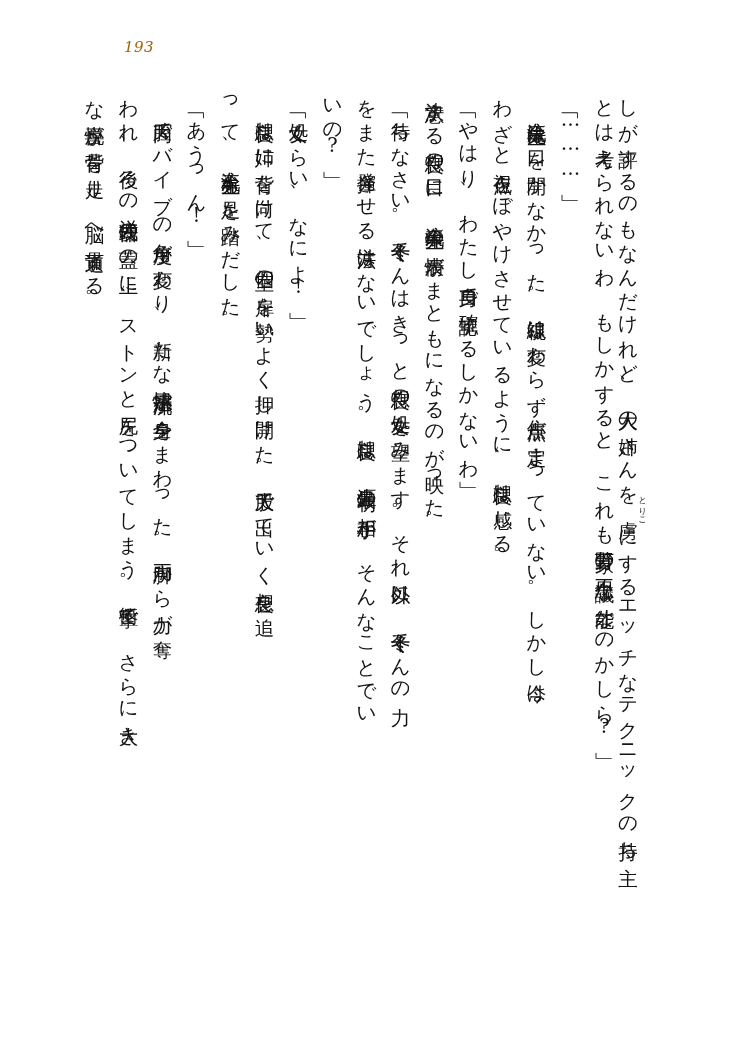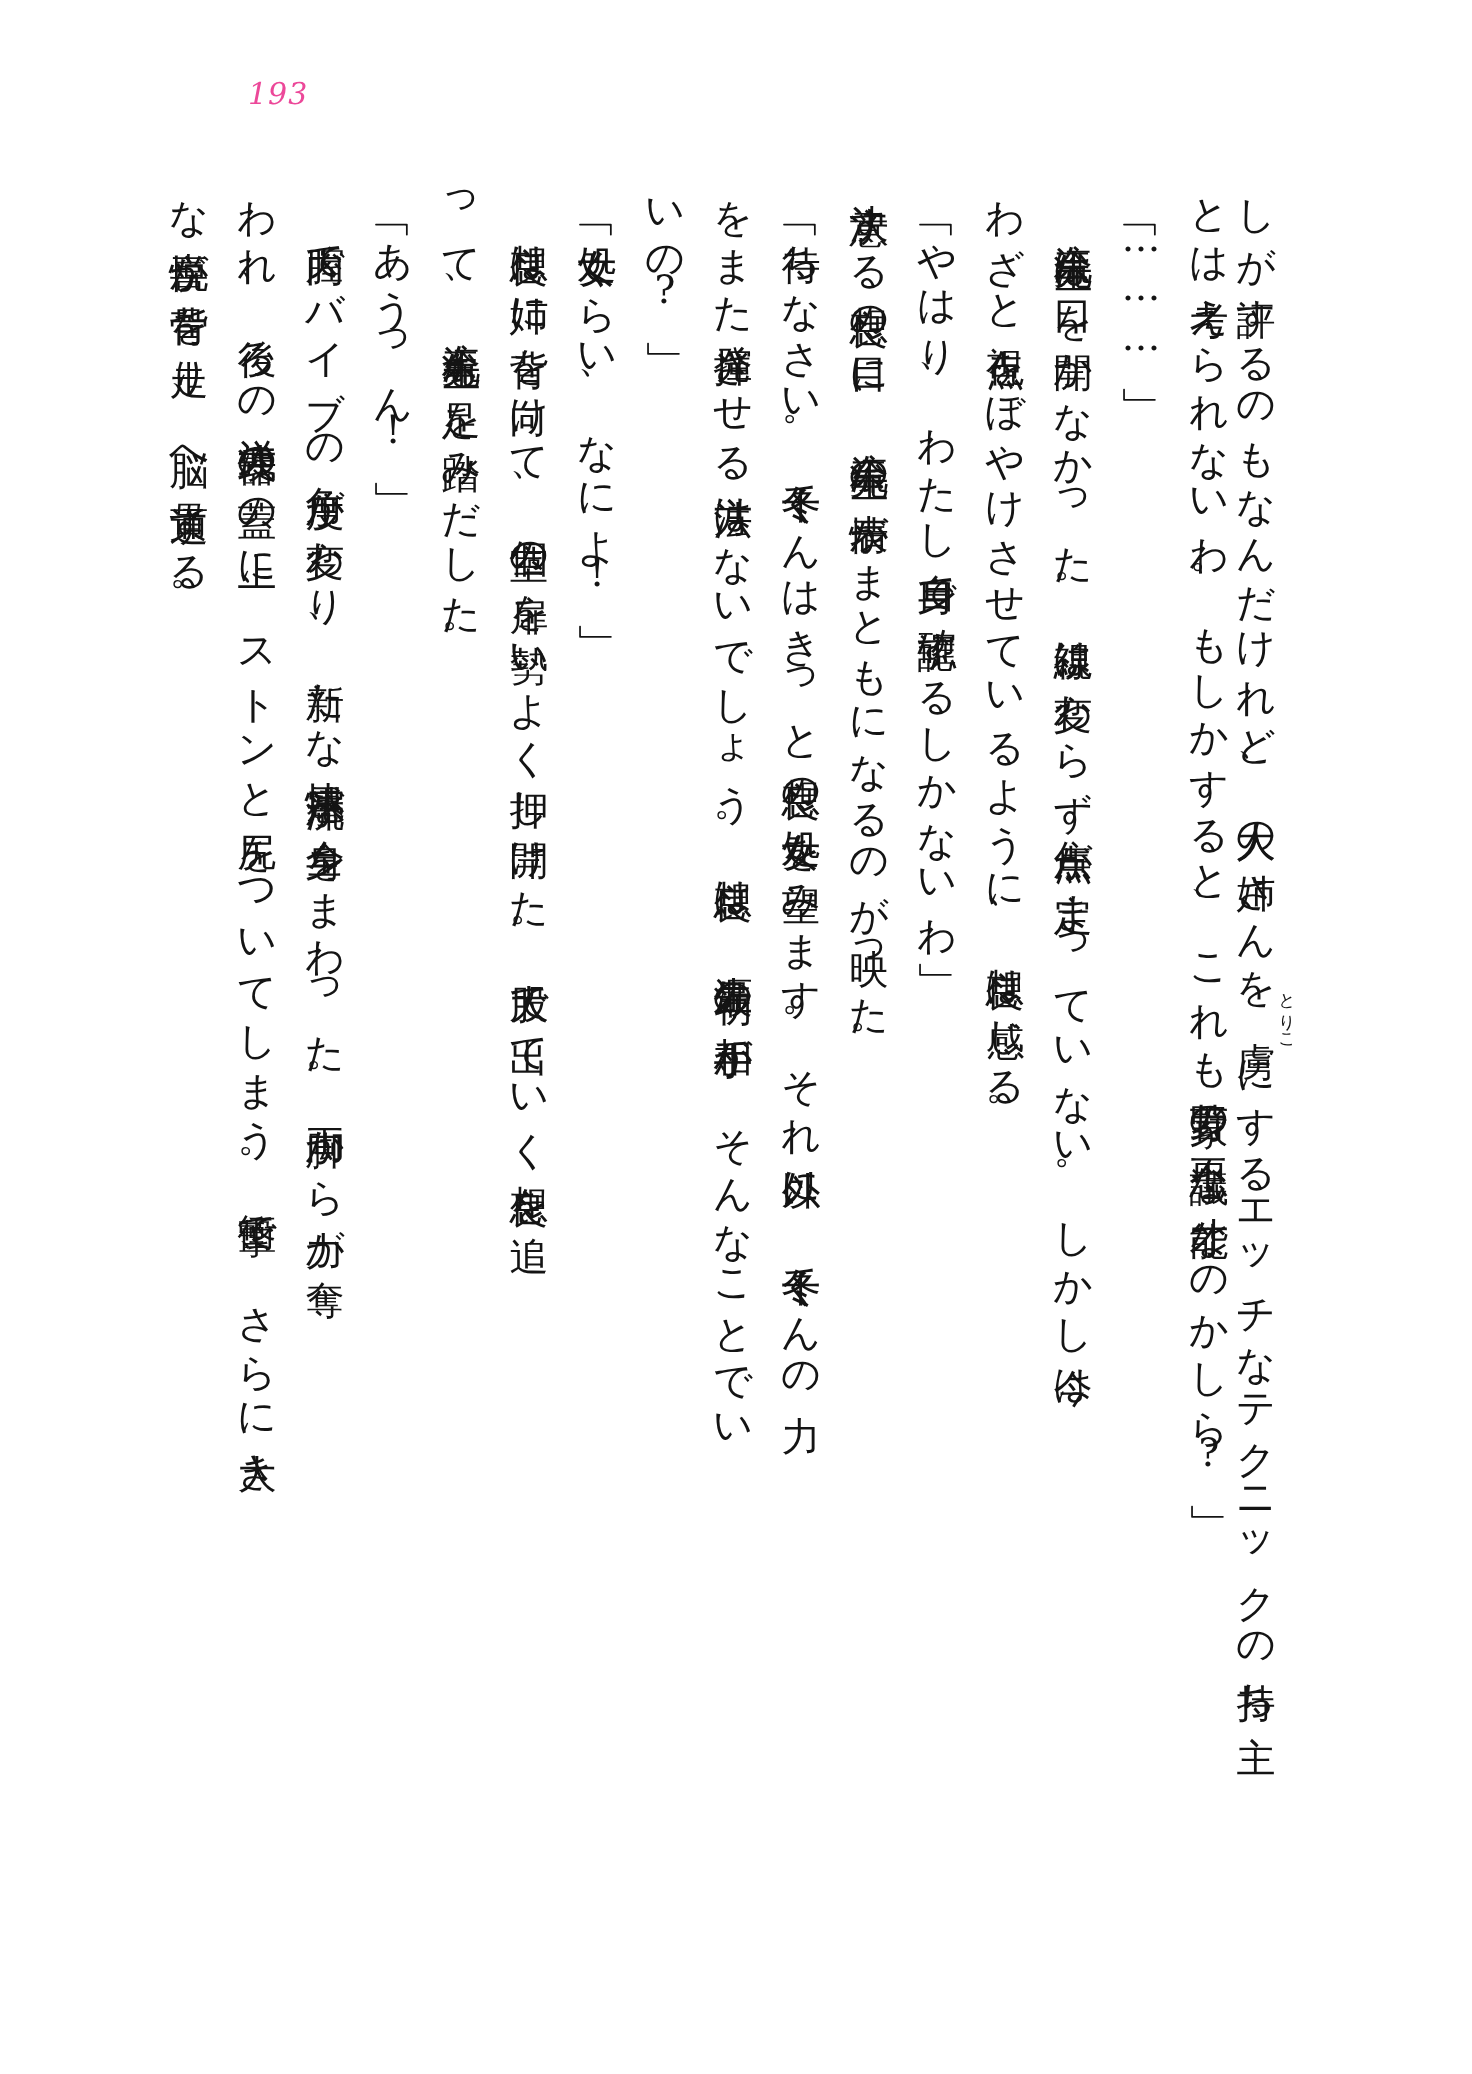--- a/index.html
+++ b/index.html
@@ -26,21 +26,21 @@
   }
 
   .page-number {
     position: absolute;
     left: 124px;
     top: 38px;
     font-size: 15px;
     font-style: italic;
     font-family: "DejaVu Serif", "Liberation Serif", serif;
     letter-spacing: 0.5px;
-    color: #ec4899;
+    color: #a16207;
   }
 
   
   .text-block {
     position: absolute;
     top: 86px;
     left: 96px;
     width: 552px;
     height: 880px;
     display: flex;

